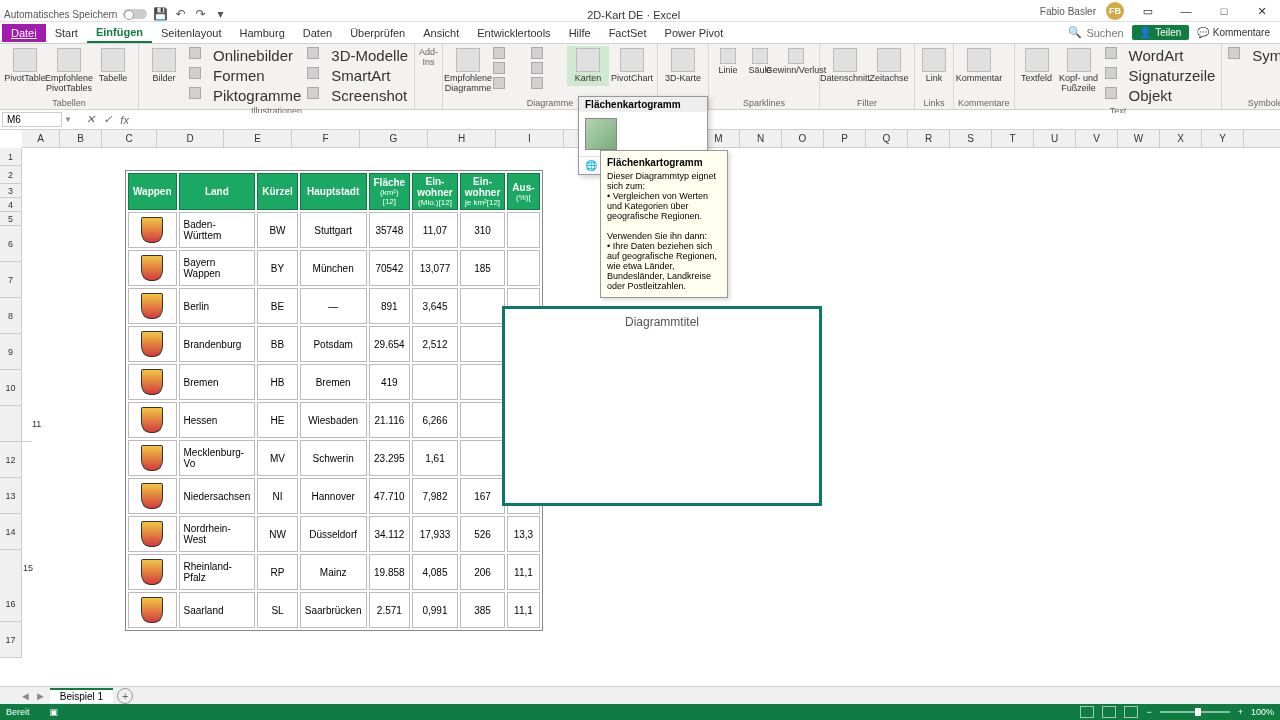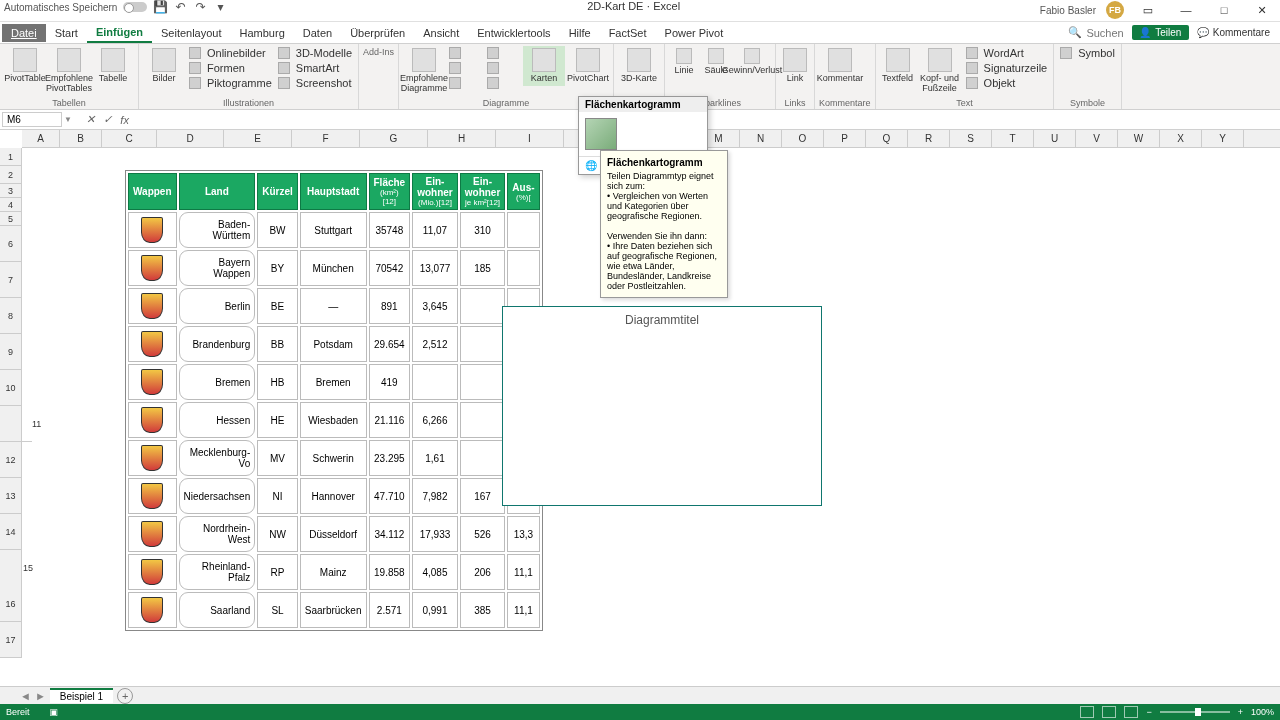--- a/index.html
+++ b/index.html
@@ -1,49 +1,49 @@
 <!DOCTYPE html>
 <html><head>
 <meta charset="utf-8">
 <style>
 * { margin: 0; padding: 0; box-sizing: border-box; font-family: 'Segoe UI', Tahoma, sans-serif; }
 body { background: #fff; overflow: hidden; width: 1280px; height: 720px; font-size: 11px; }
 
 
-.titlebar { height: 22px; background: #fff; display: flex; align-items: flex-start; padding: 0 4px; border-bottom: 1px solid #e0e0e0; }
+.titlebar { height: 22px; background: #fff; display: flex; align-items: flex-end; padding: 0 4px; border-bottom: 1px solid #e0e0e0; }
 .titlebar-left { display: flex; align-items: center; gap: 6px; }
 .autosave { font-size: 10px; color: #555; }
 .toggle { width: 24px; height: 10px; background: #ccc; border-radius: 5px; position: relative; }
 .toggle::after { content: ''; position: absolute; width: 8px; height: 8px; background: #fff; border-radius: 50%; top: 1px; left: 1px; border: 1px solid #999;}
 .qat-icon { width: 14px; height: 14px; display: inline-flex; align-items: center; justify-content: center; color: #555; font-size: 12px; }
 .titlebar-center { flex: 1; text-align: center; font-size: 11px; color: #333; }
 .titlebar-right { display: flex; align-items: center; gap: 10px; }
 .user-name { font-size: 10px; color: #555; }
 .avatar { width: 18px; height: 18px; background: #d4a843; border-radius: 50%; display: flex; align-items: center; justify-content: center; color: #fff; font-size: 9px; font-weight: bold; }
 .win-btn { width: 28px; height: 20px; display: flex; align-items: center; justify-content: center; color: #333; font-size: 11px; }
 
 
 .ribbon-tabs { height: 22px; display: flex; align-items: center; padding: 0 2px; border-bottom: 1px solid #d0d0d0; }
 .tab { padding: 3px 9px; font-size: 11px; color: #333; cursor: pointer; }
-.tab.file { background: #737373; color: #fff; text-decoration: underline; }
+.tab.file { background: #a21caf; color: #fff; text-decoration: underline; }
 .tab.active { border-bottom: 2px solid #107c41; color: #107c41; font-weight: 600; }
 .ribbon-right { margin-left: auto; display: flex; gap: 8px; align-items: center; padding-right: 8px;}
 .search-box { display: flex; align-items: center; gap: 4px; color: #777; font-size: 11px; }
 .teilen { background: #107c41; color: #fff; padding: 2px 8px; font-size: 10px; border-radius: 2px; display: flex; align-items: center; gap: 3px;}
 .kommentare { color: #333; font-size: 10px; display: flex; align-items: center; gap: 3px;}
 
 
 .ribbon { height: 66px; background: #f3f2f1; display: flex; border-bottom: 1px solid #d0d0d0; }
 .ribbon-group { display: flex; flex-direction: column; border-right: 1px solid #d8d8d8; padding: 2px 4px 0; }
 .group-content { display: flex; gap: 2px; flex: 1; align-items: flex-start; }
 .group-label { font-size: 9px; color: #666; text-align: center; padding: 1px 0; }
 .big-btn { display: flex; flex-direction: column; align-items: center; width: 42px; padding: 2px; font-size: 9px; color: #333; text-align: center; line-height: 1.1; }
 .big-btn .icn { width: 24px; height: 24px; background: #e0e0e0; margin-bottom: 2px; border: 1px solid #bbb; }
 .small-btns { display: flex; flex-direction: column; gap: 1px; }
-.small-btn { display: flex; align-items: flex-start; gap: 6px; font-size: 11px; color: #333; padding: 1px 2px; white-space: nowrap;}
+.small-btn { display: flex; align-items: flex-start; gap: 12px; font-size: 15px; color: #333; padding: 1px 2px; white-space: nowrap;}
 .small-btn .icn-s { width: 12px; height: 12px; background: #d0d0d0; border: 1px solid #aaa; }
 
 
 .map-dropdown { position: absolute; top: 96px; left: 578px; background: #fff; border: 1px solid #999; box-shadow: 2px 2px 6px rgba(0,0,0,0.2); z-index: 100; width: 130px;}
 .map-dropdown-header { background: #eee; padding: 2px 6px; font-size: 10px; font-weight: bold; }
 .map-thumb { width: 32px; height: 32px; margin: 6px; background: linear-gradient(135deg,#b4d4b4,#7aac7a); border: 1px solid #888; cursor: pointer; }
 .map-more { padding: 3px 6px; font-size: 10px; display: flex; align-items: center; gap: 4px; border-top: 1px solid #ddd;}
 
 .tooltip { position: absolute; top: 150px; left: 600px; width: 128px; background: #fffff0; border: 1px solid #999; padding: 6px; font-size: 9px; z-index: 101; box-shadow: 2px 2px 4px rgba(0,0,0,0.15);}
 .tooltip b { display: block; margin-bottom: 3px; font-size: 10px;}
@@ -62,26 +62,26 @@
 .row-header { height: 18px; border-bottom: 1px solid #ccc; text-align: center; font-size: 9px; color: #333; line-height: 18px;}
 .row-header.tall { height: 36px; line-height: 36px; }
 .cells { position: absolute; left: 22px; top: 18px; }
 
 
 .data-table { position: absolute; left: 103px; top: 22px; border: 1px solid #888; }
 .data-table tr { }
 .data-table th { background: #1ba862; color: #fff; font-size: 10px; padding: 2px 4px; border: 1px solid #0e7a45; text-align: center; vertical-align: middle; }
 .data-table th .th-sub { font-size: 8px; display: block; font-weight: normal;}
 .data-table td { border: 1px solid #bbb; font-size: 10px; padding: 2px 4px; height: 36px; background: #fff; text-align: center; }
-.data-table td.name { text-align: right; border-radius: 9px; }
+.data-table td.name { text-align: left; }
 .data-table td.wappen { padding: 2px; }
 .crest { width: 22px; height: 26px; background: linear-gradient(180deg, #f2c744, #d13b3b); border: 1px solid #333; border-radius: 2px 2px 40% 40%; margin: 0 auto;}
 
 
-.chart-preview { position: absolute; left: 480px; top: 158px; width: 320px; height: 200px; background: #fff; border: 1px solid #0f766e; z-index: 50;}
+.chart-preview { position: absolute; left: 480px; top: 158px; width: 320px; height: 200px; background: #fff; border: 3px solid #0f766e; z-index: 50;}
 .chart-title { text-align: center; font-size: 12px; color: #555; padding: 6px; }
 
 
 .sheet-tabs { position: absolute; bottom: 16px; left: 0; right: 0; height: 18px; background: #f0f0f0; border-top: 1px solid #ccc; display: flex; align-items: center; padding-left: 20px; gap: 4px;}
 .sheet-tab { background: #fff; border-top: 2px solid #107c41; padding: 1px 10px; font-size: 10px; }
 .add-sheet { width: 16px; height: 16px; border: 1px solid #999; border-radius: 50%; text-align: center; line-height: 14px; font-size: 11px; color: #666;}
 
 
 .status-bar { position: absolute; bottom: 0; left: 0; right: 0; height: 16px; background: #107c41; color: #fff; display: flex; align-items: center; padding: 0 6px; font-size: 9px; }
 .status-right { margin-left: auto; display: flex; align-items: center; gap: 8px; }
@@ -259,20 +259,33 @@
         </div>
       <div class="big-btn" style="width:38px">
           <div class="icn" style="width:16px;height:16px"></div>
           <span>Gewinn/Verlust</span>
         </div>
     </div>
     <div class="group-label">Sparklines</div>
   </div>
   <div class="ribbon-group">
     <div class="group-content">
+      <div class="big-btn">
+          <div class="icn"></div>
+          <span>Datenschnitt</span>
+        </div>
+      <div class="big-btn">
+          <div class="icn"></div>
+          <span>Zeitachse</span>
+        </div>
+    </div>
+    <div class="group-label">Filter</div>
+  </div>
+  <div class="ribbon-group">
+    <div class="group-content">
       <div class="big-btn" style="width:30px">
           <div class="icn"></div>
           <span>Link</span>
         </div>
     </div>
     <div class="group-label">Links</div>
   </div>
   <div class="ribbon-group">
     <div class="group-content">
       <div class="big-btn">
@@ -325,21 +338,21 @@
 <div class="map-dropdown">
   <div class="map-dropdown-header">Flächenkartogramm</div>
   <div class="map-thumb"></div>
   <div class="map-more">
       <span>🌐</span>
     </div>
 </div>
 
 <div class="tooltip">
   <b>Flächenkartogramm</b>
-  <div>Teilen Diagrammtyp eignet sich zum:</div>
+  <div>Dieser Diagrammtyp eignet sich zum:</div>
   <div>• Vergleichen von Werten und Kategorien über geografische Regionen.</div>
   <br>
   <div>Verwenden Sie ihn dann:</div>
   <div>• Ihre Daten beziehen sich auf geografische Regionen, wie etwa Länder, Bundesländer, Landkreise oder Postleitzahlen.</div>
 </div>
 
 <div class="formula-bar">
   <input class="name-box" value="M6" style="">
   <span style="color:#888;font-size:8px">▼</span>
   <span style="width:10px"></span>

